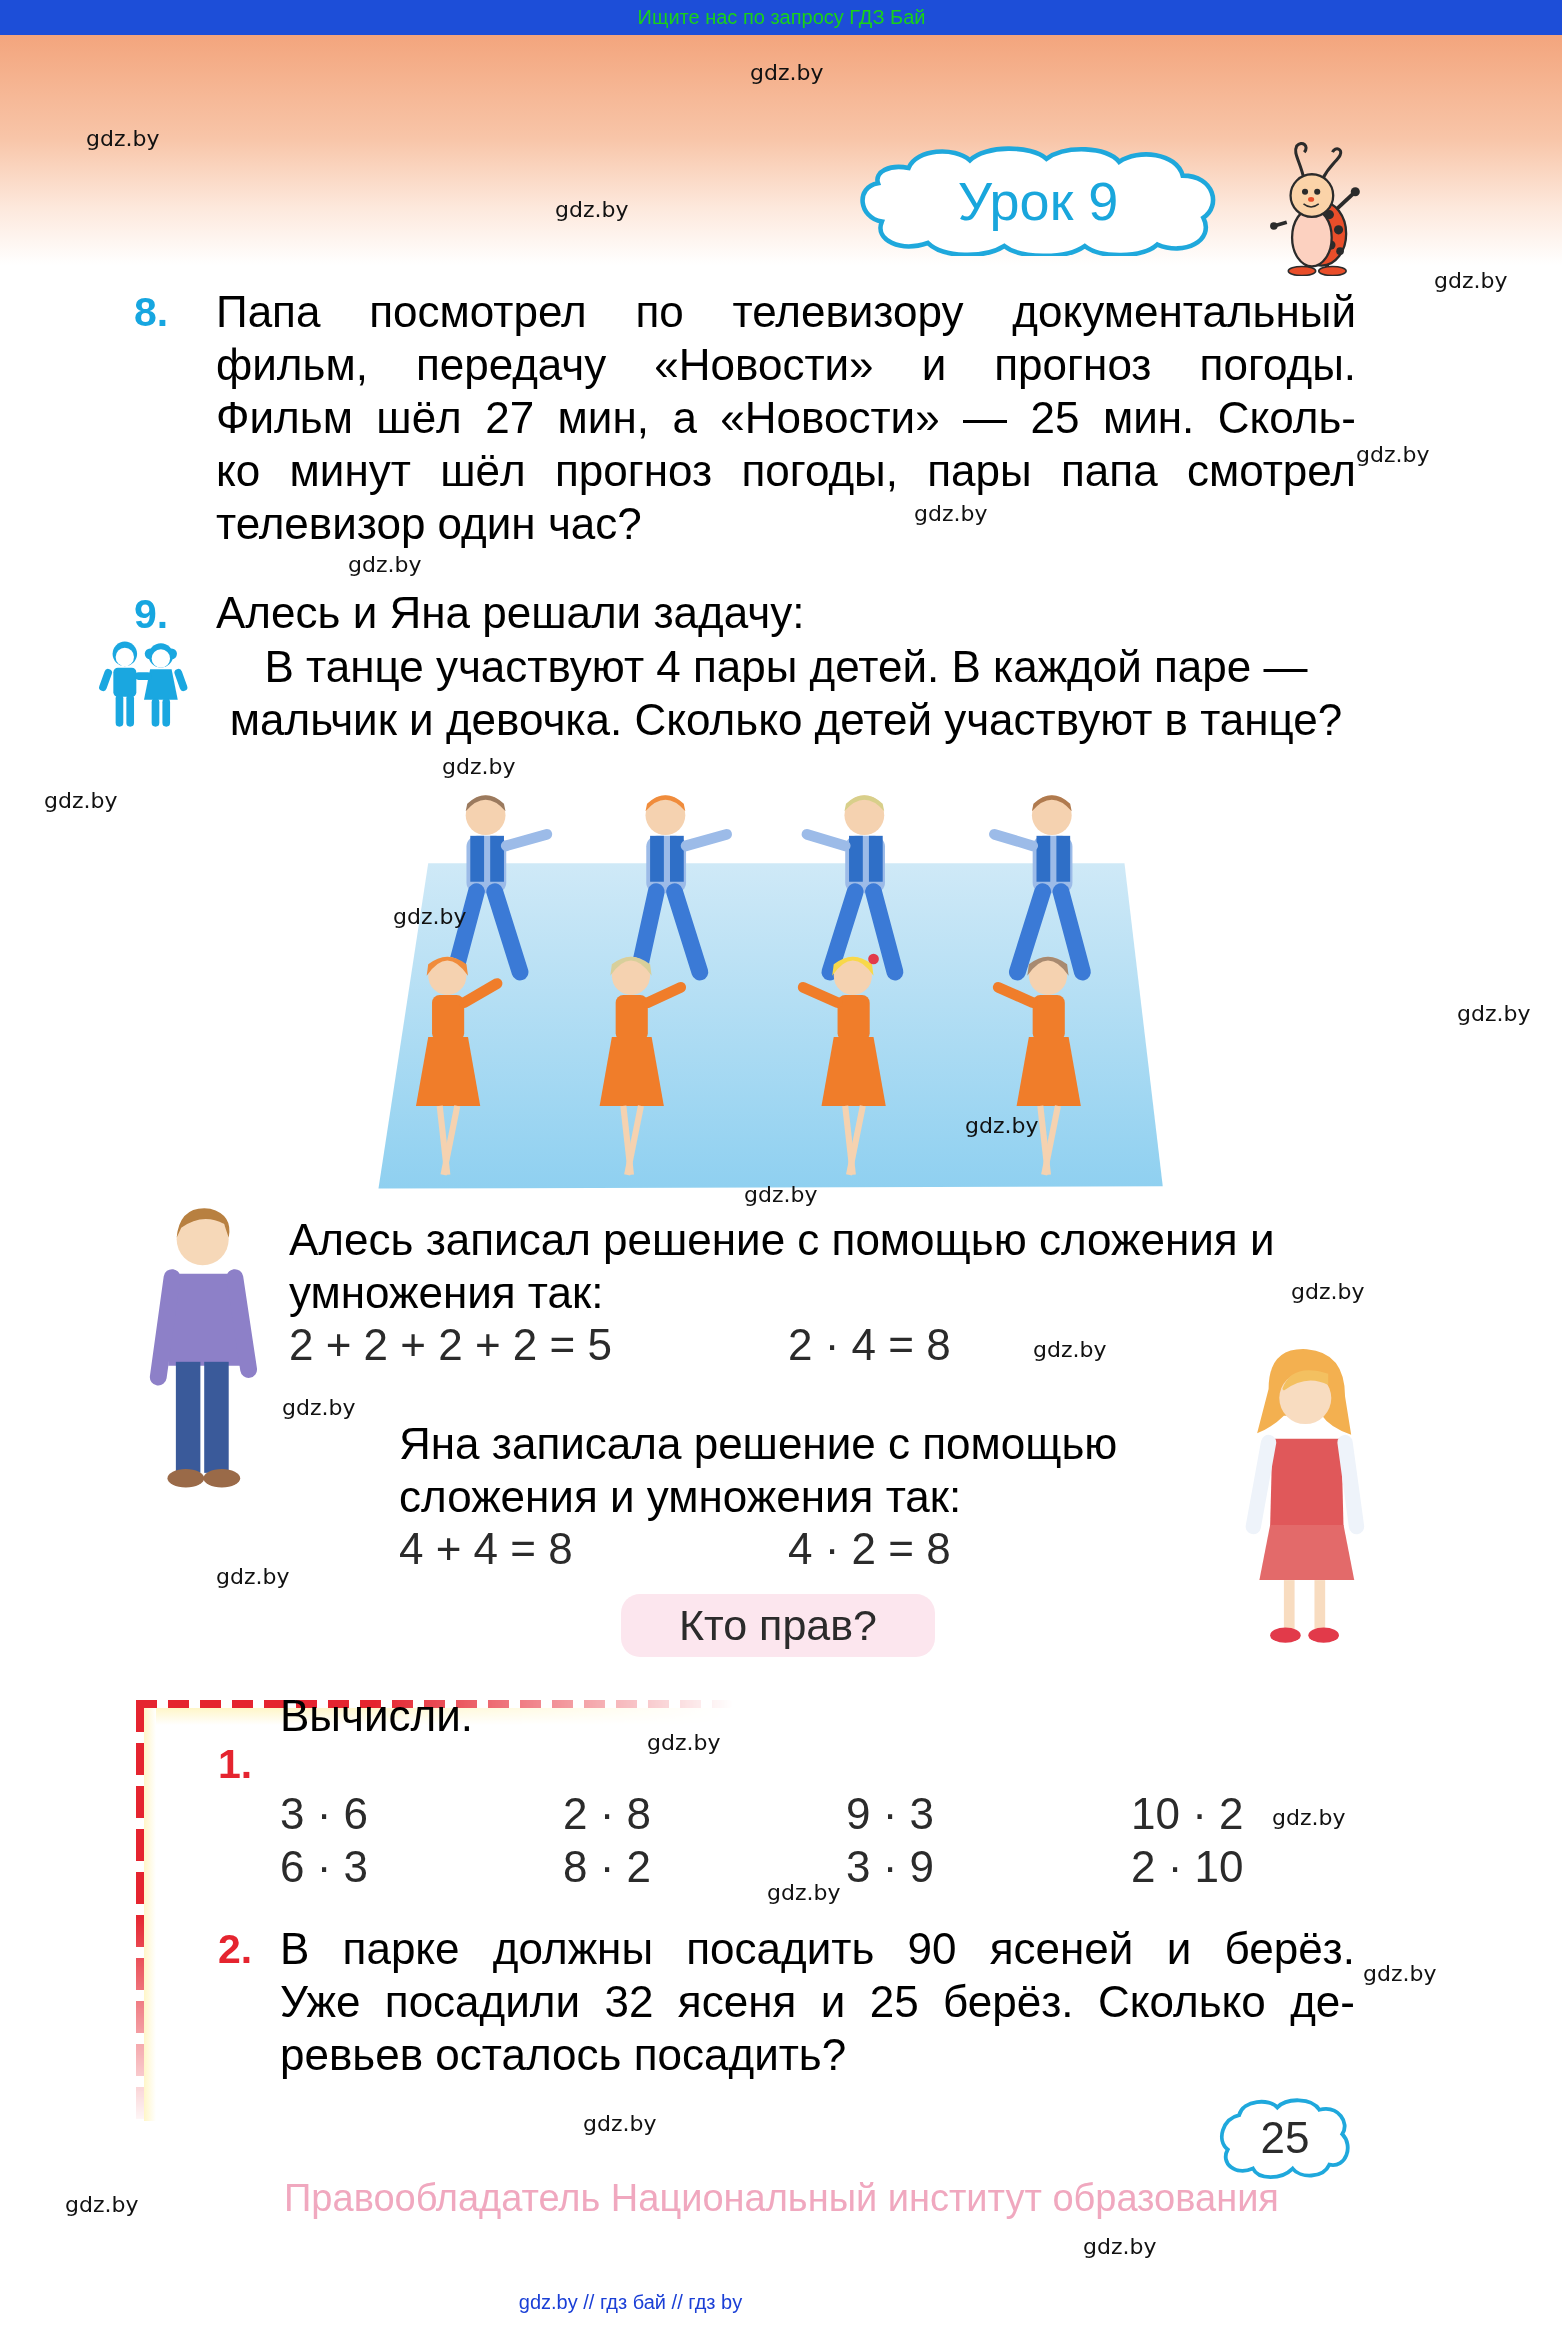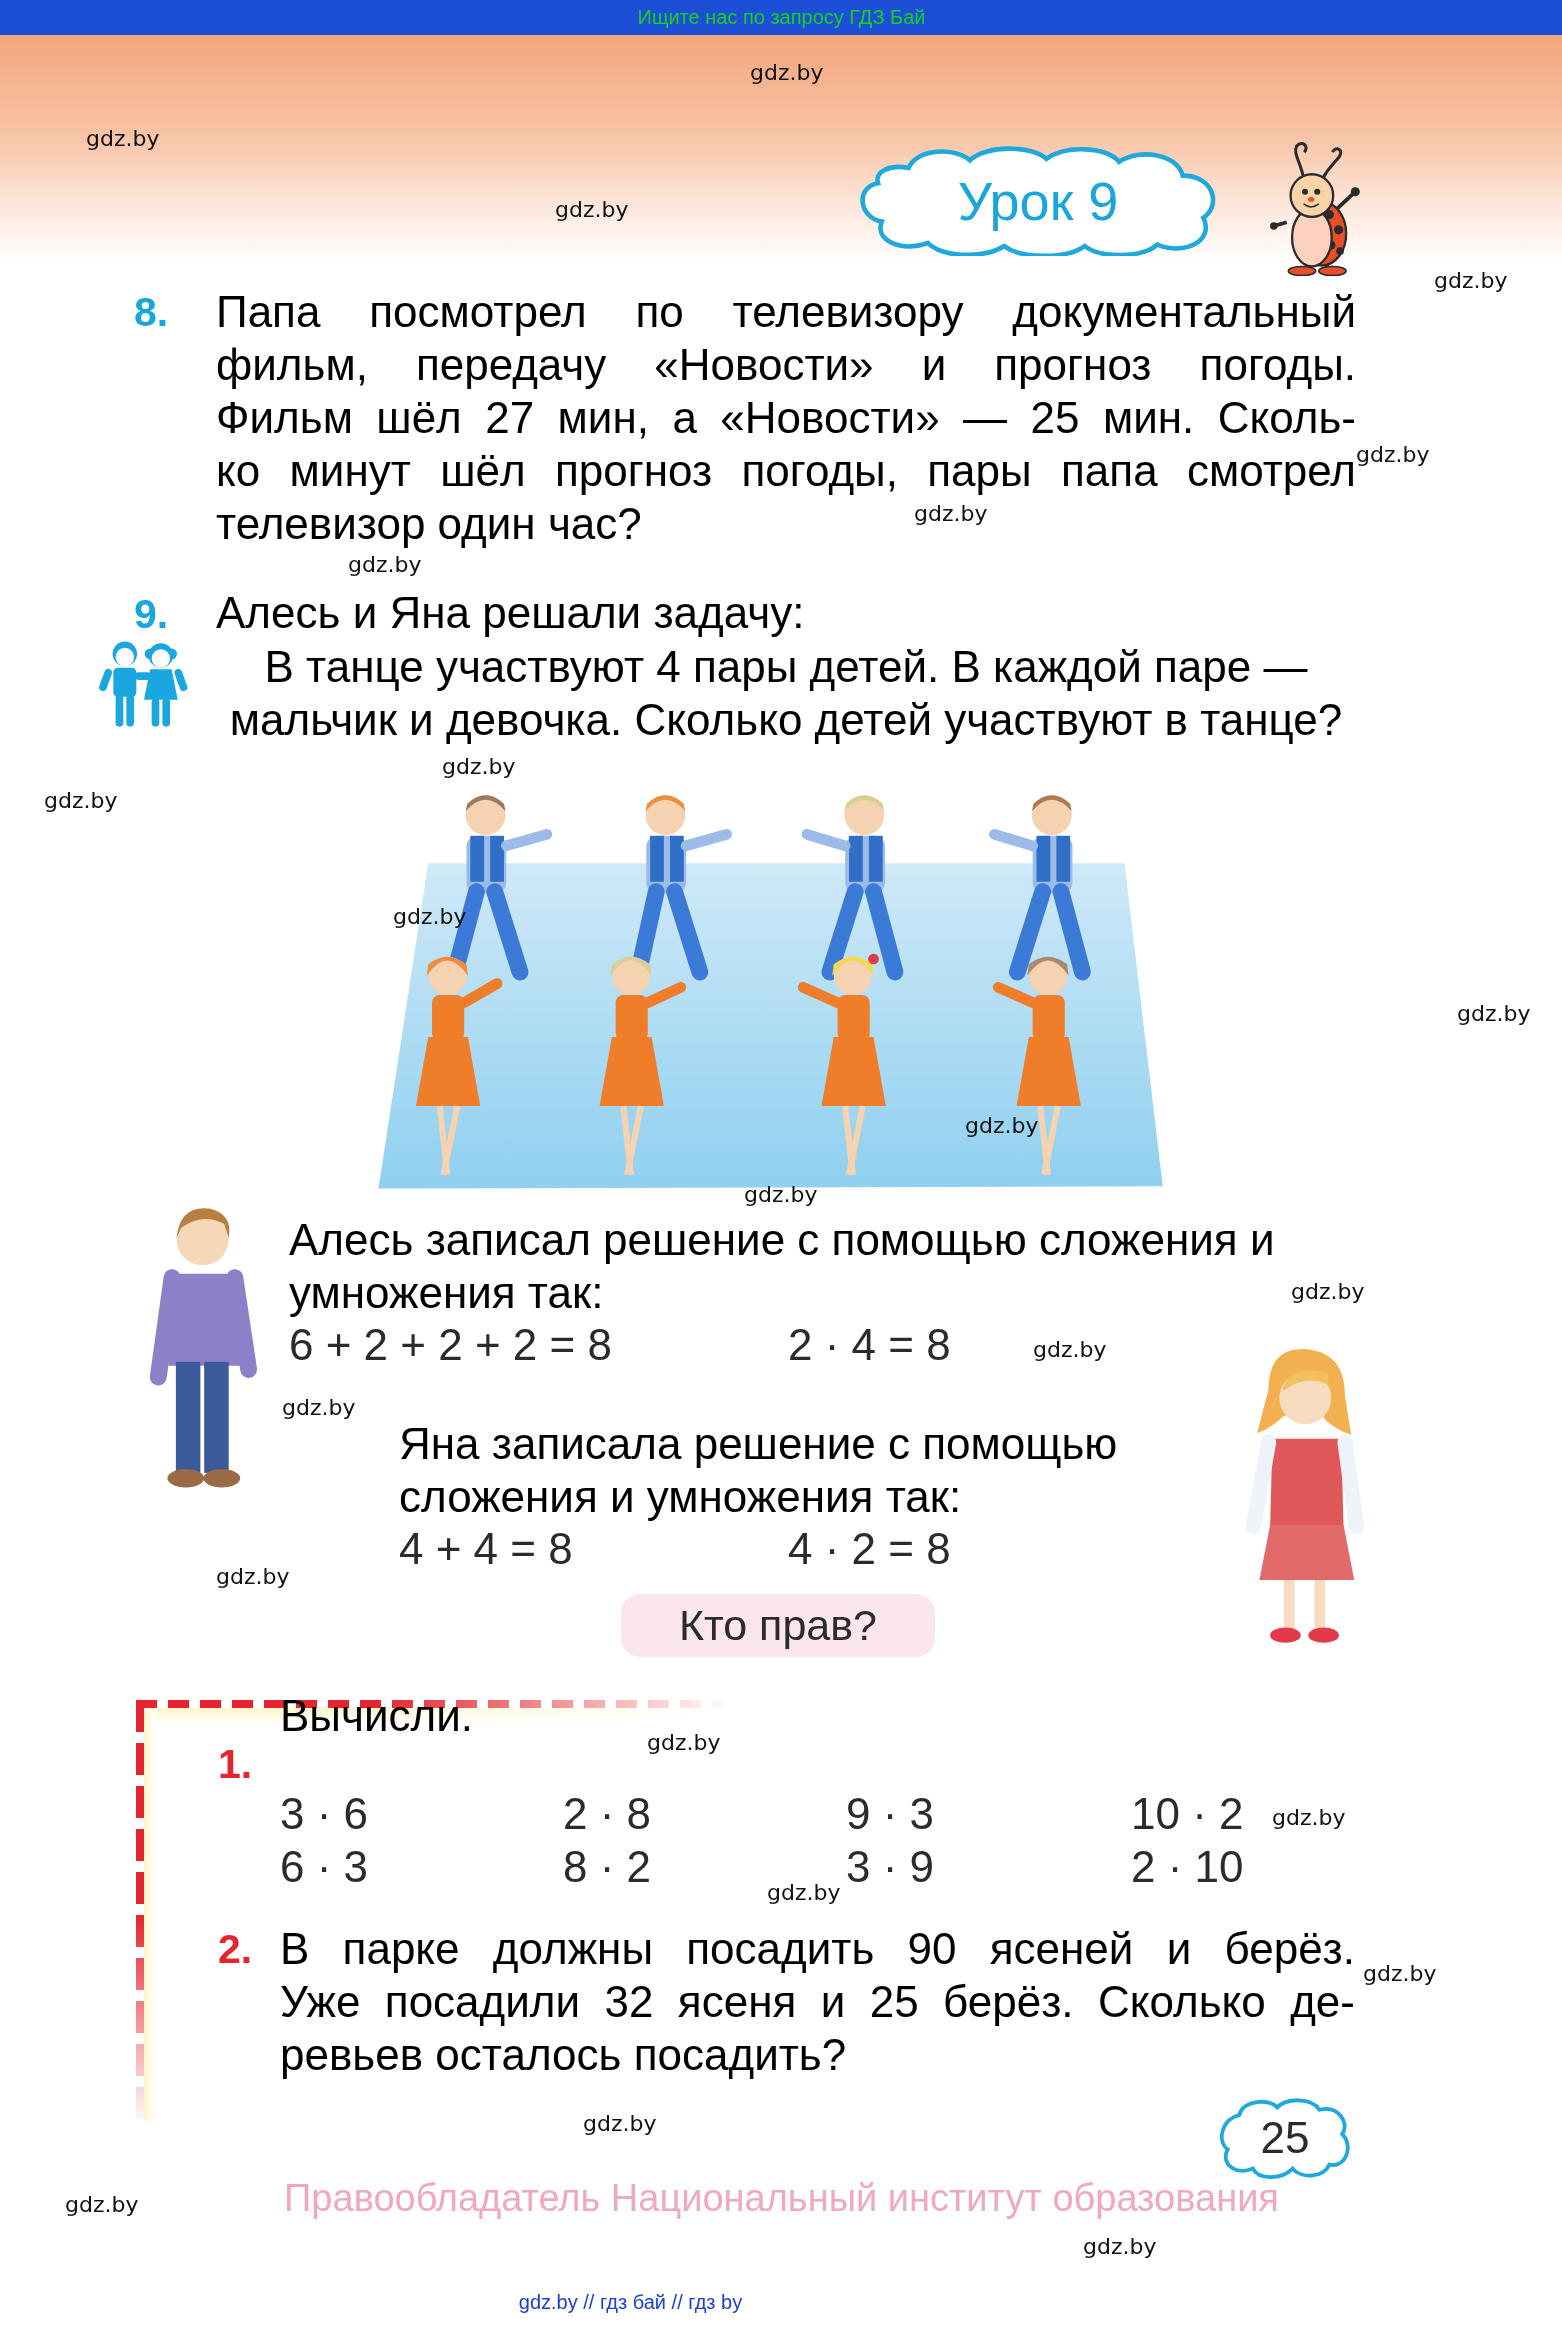--- a/index.html
+++ b/index.html
@@ -264,21 +264,21 @@
     <rect x="72" y="210" width="32" height="145" fill="#3a5a9a"></rect>
     <ellipse cx="48" cy="362" rx="24" ry="12" fill="#9a6a48"></ellipse>
     <ellipse cx="95" cy="362" rx="24" ry="12" fill="#9a6a48"></ellipse>
   </svg>
 </div>
 
 <div class="abs body-text task" style="left:289px; top:1213px; width:1071px;">
   <p>Алесь записал решение с помощью сложения и</p>
   <p>умножения так:</p>
 </div>
-<div class="abs eq" style="left:289px; top:1320px;">6 + 2 + 2 + 2 = 8</div>
+<div class="abs eq" style="left:289px; top:1320px;">2 + 2 + 2 + 2 = 5</div>
 <div class="abs eq" style="left:788px; top:1320px;">2 · 4 = 8</div>
 
 <div class="abs body-text task" style="left:399px; top:1417px; width:842px;">
   <p>Яна записала решение с помощью</p>
   <p>сложения и умножения так:</p>
 </div>
 <div class="abs eq" style="left:399px; top:1524px;">4 + 4 = 8</div>
 <div class="abs eq" style="left:788px; top:1524px;">4 · 2 = 8</div>
 
 <div class="abs" style="left:1238px; top:1343px; width:130px; height:306px;">

